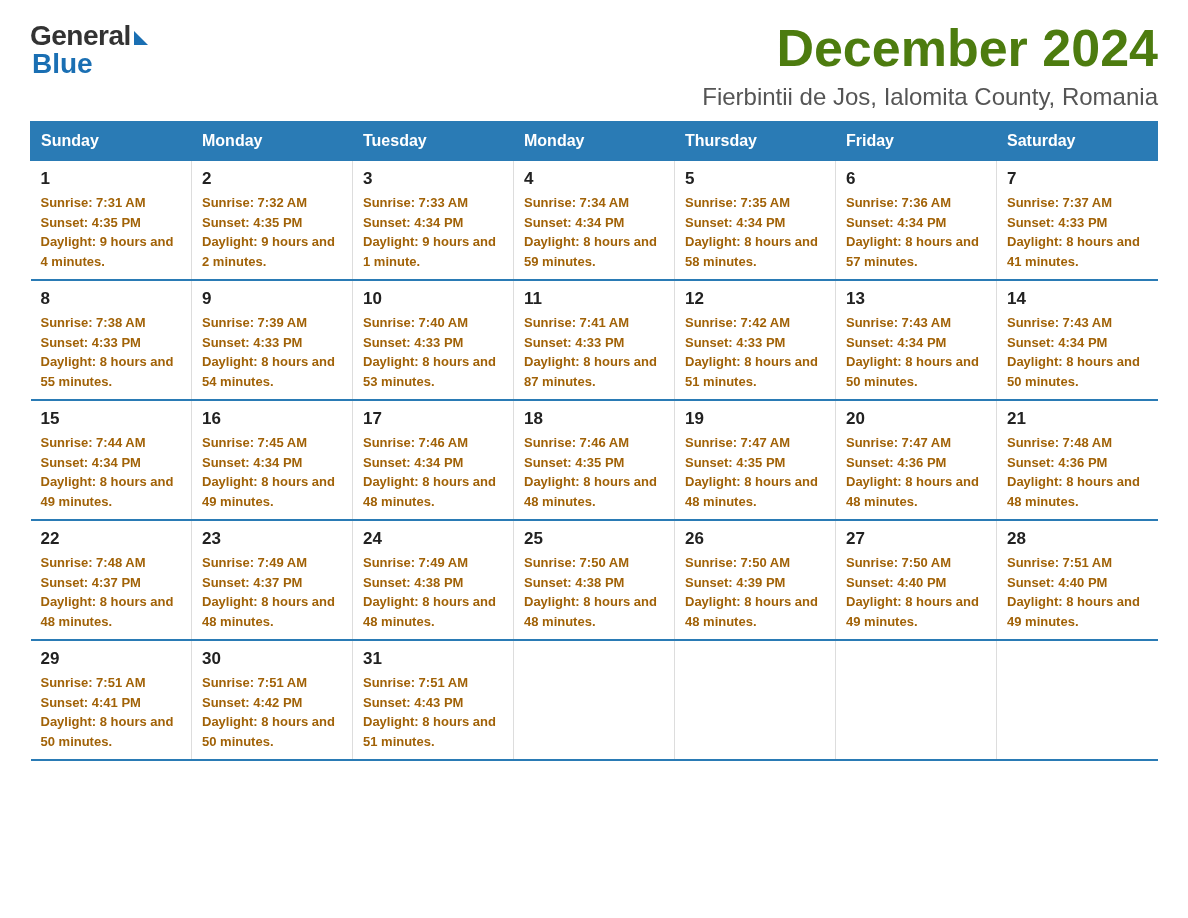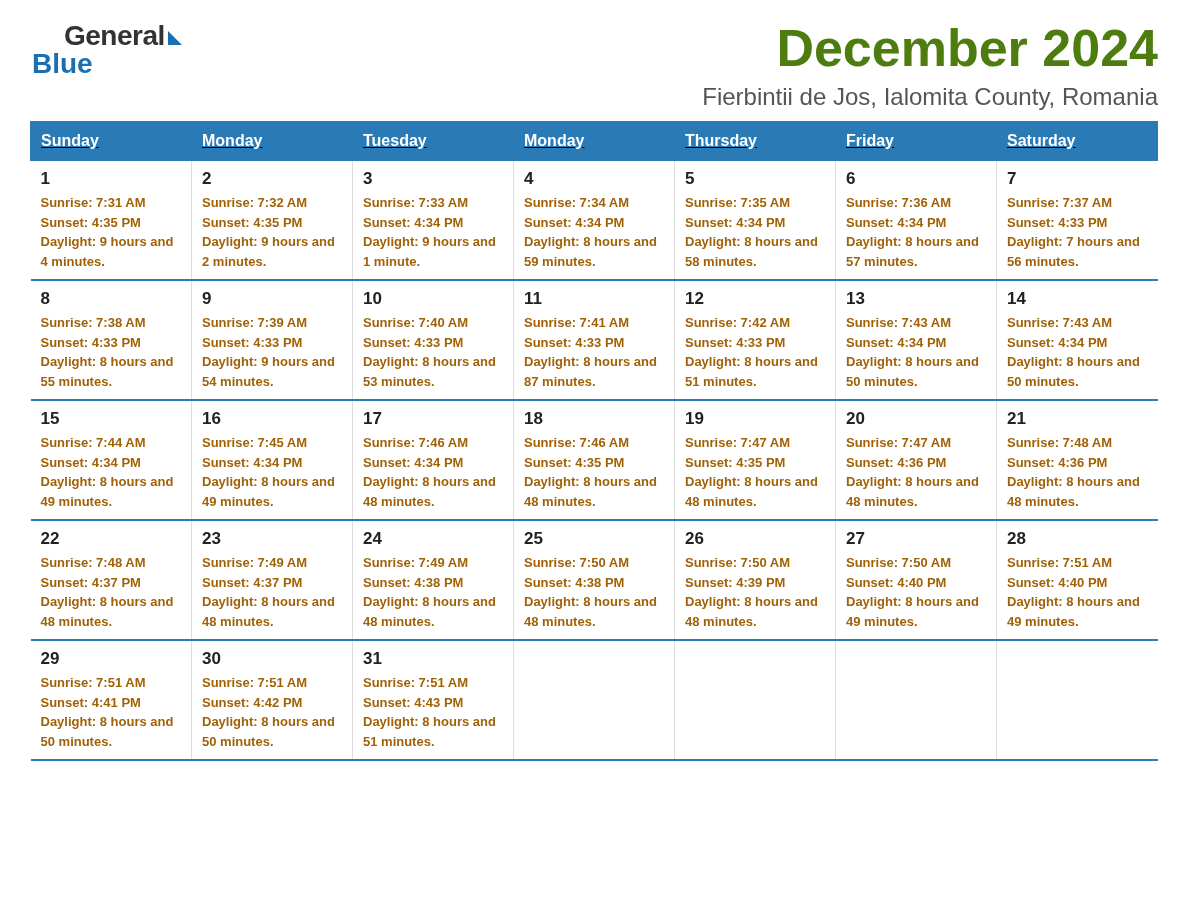--- a/index.html
+++ b/index.html
@@ -17,21 +17,20 @@
       margin-bottom: 10px;
     }
     .logo {
       display: flex;
       flex-direction: column;
       align-items: flex-start;
     }
     .logo-top {
       display: flex;
       align-items: center;
-      margin-left: 34px;
     }
     .logo-general {
       font-size: 28px;
       font-weight: bold;
       color: #333;
       letter-spacing: -0.5px;
     }
     .logo-arrow {
       width: 0;
       height: 0;
@@ -62,21 +61,20 @@
       color: #555;
       margin-top: 6px;
     }
     .calendar {
       width: 100%;
       border-collapse: collapse;
       margin-top: 10px;
     }
     .calendar thead tr {
       background-color: #2a7bb5;
-      text-decoration: underline;
     }
     .calendar thead th {
       color: #fff;
       font-size: 16px;
       font-weight: 600;
       padding: 10px 10px;
       text-align: left;
       border: 1px solid #2a7bb5;
     }
     .calendar tbody tr {
@@ -188,39 +186,39 @@
           <span>Sunrise: 7:36 AM</span><br>
           <span>Sunset: 4:34 PM</span><br>
           <span>Daylight: 8 hours and 57 minutes.</span>
         </div>
       </td>
         <td>
         <span class="day-number">7</span>
         <div class="day-info">
           <span>Sunrise: 7:37 AM</span><br>
           <span>Sunset: 4:33 PM</span><br>
-          <span>Daylight: 7 hours and 56 minutes.</span>
+          <span>Daylight: 8 hours and 41 minutes.</span>
         </div>
       </td>
       </tr>
       <tr>
         <td>
         <span class="day-number">8</span>
         <div class="day-info">
           <span>Sunrise: 7:38 AM</span><br>
           <span>Sunset: 4:33 PM</span><br>
           <span>Daylight: 8 hours and 55 minutes.</span>
         </div>
       </td>
         <td>
         <span class="day-number">9</span>
         <div class="day-info">
           <span>Sunrise: 7:39 AM</span><br>
           <span>Sunset: 4:33 PM</span><br>
-          <span>Daylight: 9 hours and 54 minutes.</span>
+          <span>Daylight: 8 hours and 54 minutes.</span>
         </div>
       </td>
         <td>
         <span class="day-number">10</span>
         <div class="day-info">
           <span>Sunrise: 7:40 AM</span><br>
           <span>Sunset: 4:33 PM</span><br>
           <span>Daylight: 8 hours and 53 minutes.</span>
         </div>
       </td>

